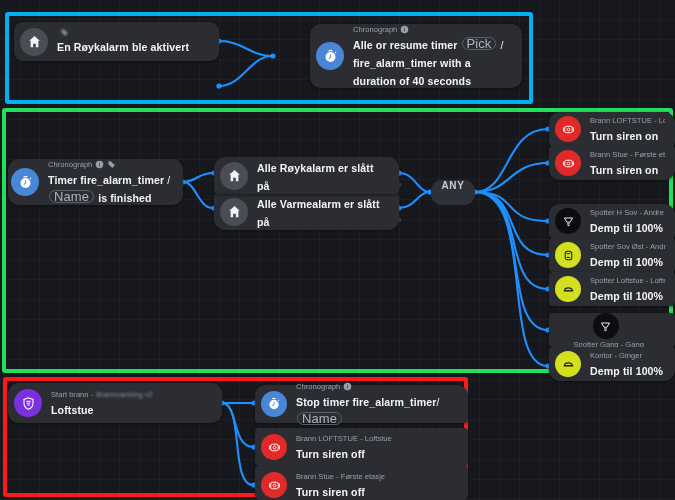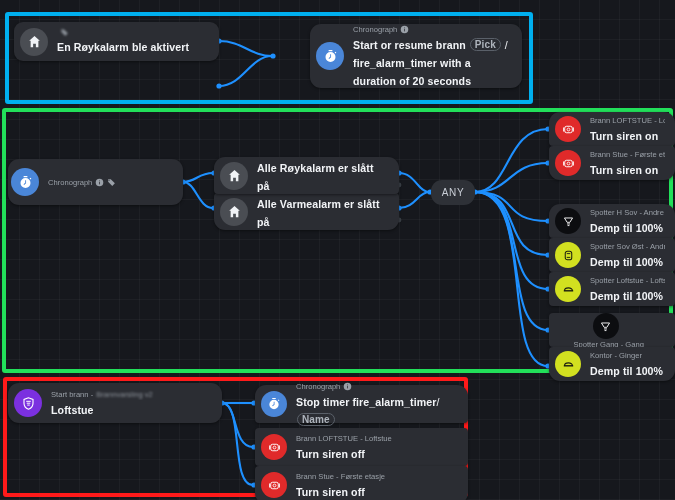--- a/index.html
+++ b/index.html
@@ -52,29 +52,29 @@
     display:flex;align-items:center;gap:3px;white-space:nowrap;overflow:hidden;
   }
   .nsub.blur{filter:blur(1.15px);opacity:.85;}
   .ntitle{
     font-size:10.6px;color:#f2f4f7;font-weight:700;line-height:13.5px;
     letter-spacing:.1px;
   }
   .ntitle.wrap{white-space:normal;}
   .pill{
     display:inline-block;border:1px solid #5a6069;border-radius:7px;
-    padding:0 4px;font-size:10px;color:#aeb4bc;font-weight:700;
+    padding:0 4px;font-size:13px;color:#aeb4bc;font-weight:400;
     line-height:11px;vertical-align:1px;margin:0 1px;text-align:right;
   }
   .thin{font-weight:400;}
 
   .anynode{
     position:absolute;background:#2e3137;border-radius:11px;
-    display:flex;align-items:center;justify-content:center;
-    font-size:10px;color:#c9ced6;letter-spacing:.6px;font-weight:400;
+    display:flex;align-items:flex-start;justify-content:center;
+    font-size:10px;color:#c9ced6;letter-spacing:.6px;font-weight:700;
   }
 
   svg.g{display:block;}
 </style>
 </head>
 <body>
 
 <div id="canvas">
 
   <svg class="edges" width="675" height="500">
@@ -155,21 +155,21 @@
     </span>
     <span class="nbody">
       <span class="nsub">
         <span>Chronograph</span>
         <svg class="g" width="9" height="9" viewBox="0 0 24 24">
             <circle cx="12" cy="12" r="10" fill="#9aa0a8"></circle>
             <rect x="11" y="10" width="2" height="7" fill="#2b2d33"></rect>
             <circle cx="12" cy="7.2" r="1.2" fill="#2b2d33"></circle>
           </svg>
       </span>
-      <span class="ntitle wrap"><span>Start or resume brann</span> <span class="pill">Pick</span> <span class="thin">/</span> <span>fire_alarm_timer</span> <span>with a duration of 20 seconds</span></span>
+      <span class="ntitle wrap"><span>Alle or resume timer</span> <span class="pill">Pick</span> <span class="thin">/</span> <span>fire_alarm_timer</span> <span>with a duration of 40 seconds</span></span>
     </span>
   </div>
 
   <div class="node" style="left:8px;top:159px;width:175px;height:46px;">
     <span class="nicon" style="background:#4a86d8;margin-left:-3px;">
       <svg class="g" width="15" height="15" viewBox="0 0 24 24">
           <path fill="#fff" d="M9 1.5h6v2H9zM12 4.8a8 8 0 1 0 0 16 8 8 0 0 0 0-16zm.9 8.4-3.1 2.6-.9-1.1 2.6-2.2V8.2h1.4z"></path>
           <path fill="#fff" d="m18.6 5.6 1.3-1.3 1.4 1.4-1.3 1.3z"></path>
         </svg>
     </span>
@@ -178,20 +178,21 @@
         <span>Chronograph</span>
         <svg class="g" width="9" height="9" viewBox="0 0 24 24">
             <circle cx="12" cy="12" r="10" fill="#9aa0a8"></circle>
             <rect x="11" y="10" width="2" height="7" fill="#2b2d33"></rect>
             <circle cx="12" cy="7.2" r="1.2" fill="#2b2d33"></circle>
           </svg>
         <svg class="g" width="9" height="9" viewBox="0 0 24 24">
             <path fill="#9aa0a8" d="M10 3H3v7l11 11 7-7L10 3zm-4.5 4.5a1.5 1.5 0 1 1 0-3 1.5 1.5 0 0 1 0 3z"></path>
           </svg>
       </span>
+      <span class="ntitle wrap"><span>Timer</span> <span>fire_alarm_timer</span> <span class="thin">/</span> <span class="pill">Name</span> <span>is finished</span></span>
     </span>
   </div>
 
   <div class="node stack-bot" style="left:214px;top:193px;width:185px;height:37px;">
     <span class="nicon" style="background:#4a4d53;">
       <svg class="g" width="15" height="15" viewBox="0 0 24 24">
           <path fill="#f0f2f5" d="M12 3.2 3.5 10.6h2.3V21h4.0v-5.6h4.4V21h4.0V10.6h2.3z"></path>
         </svg>
     </span>
     <span class="nbody">

